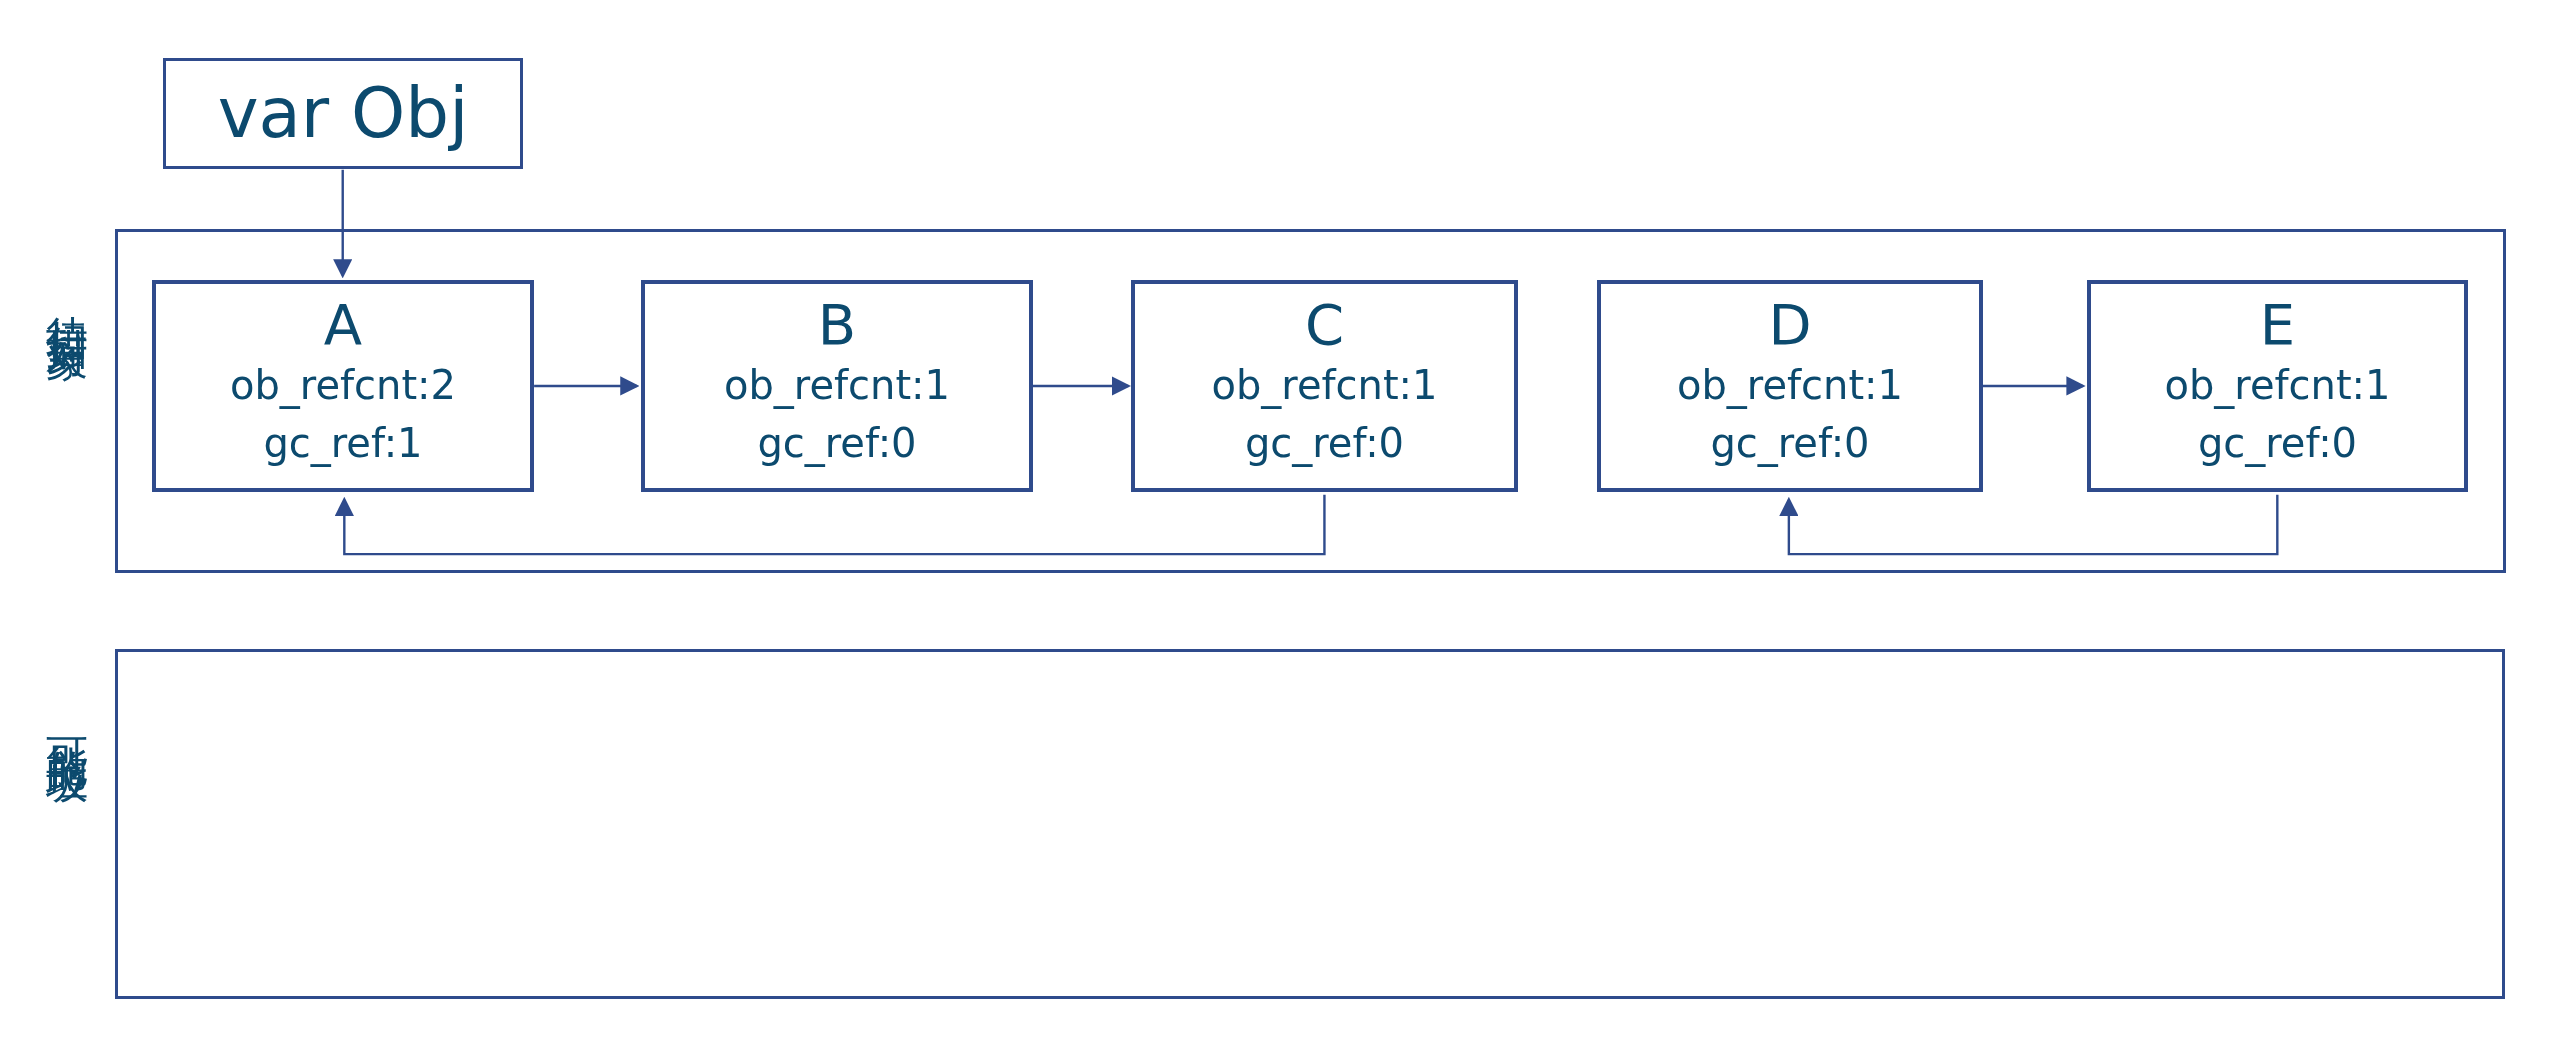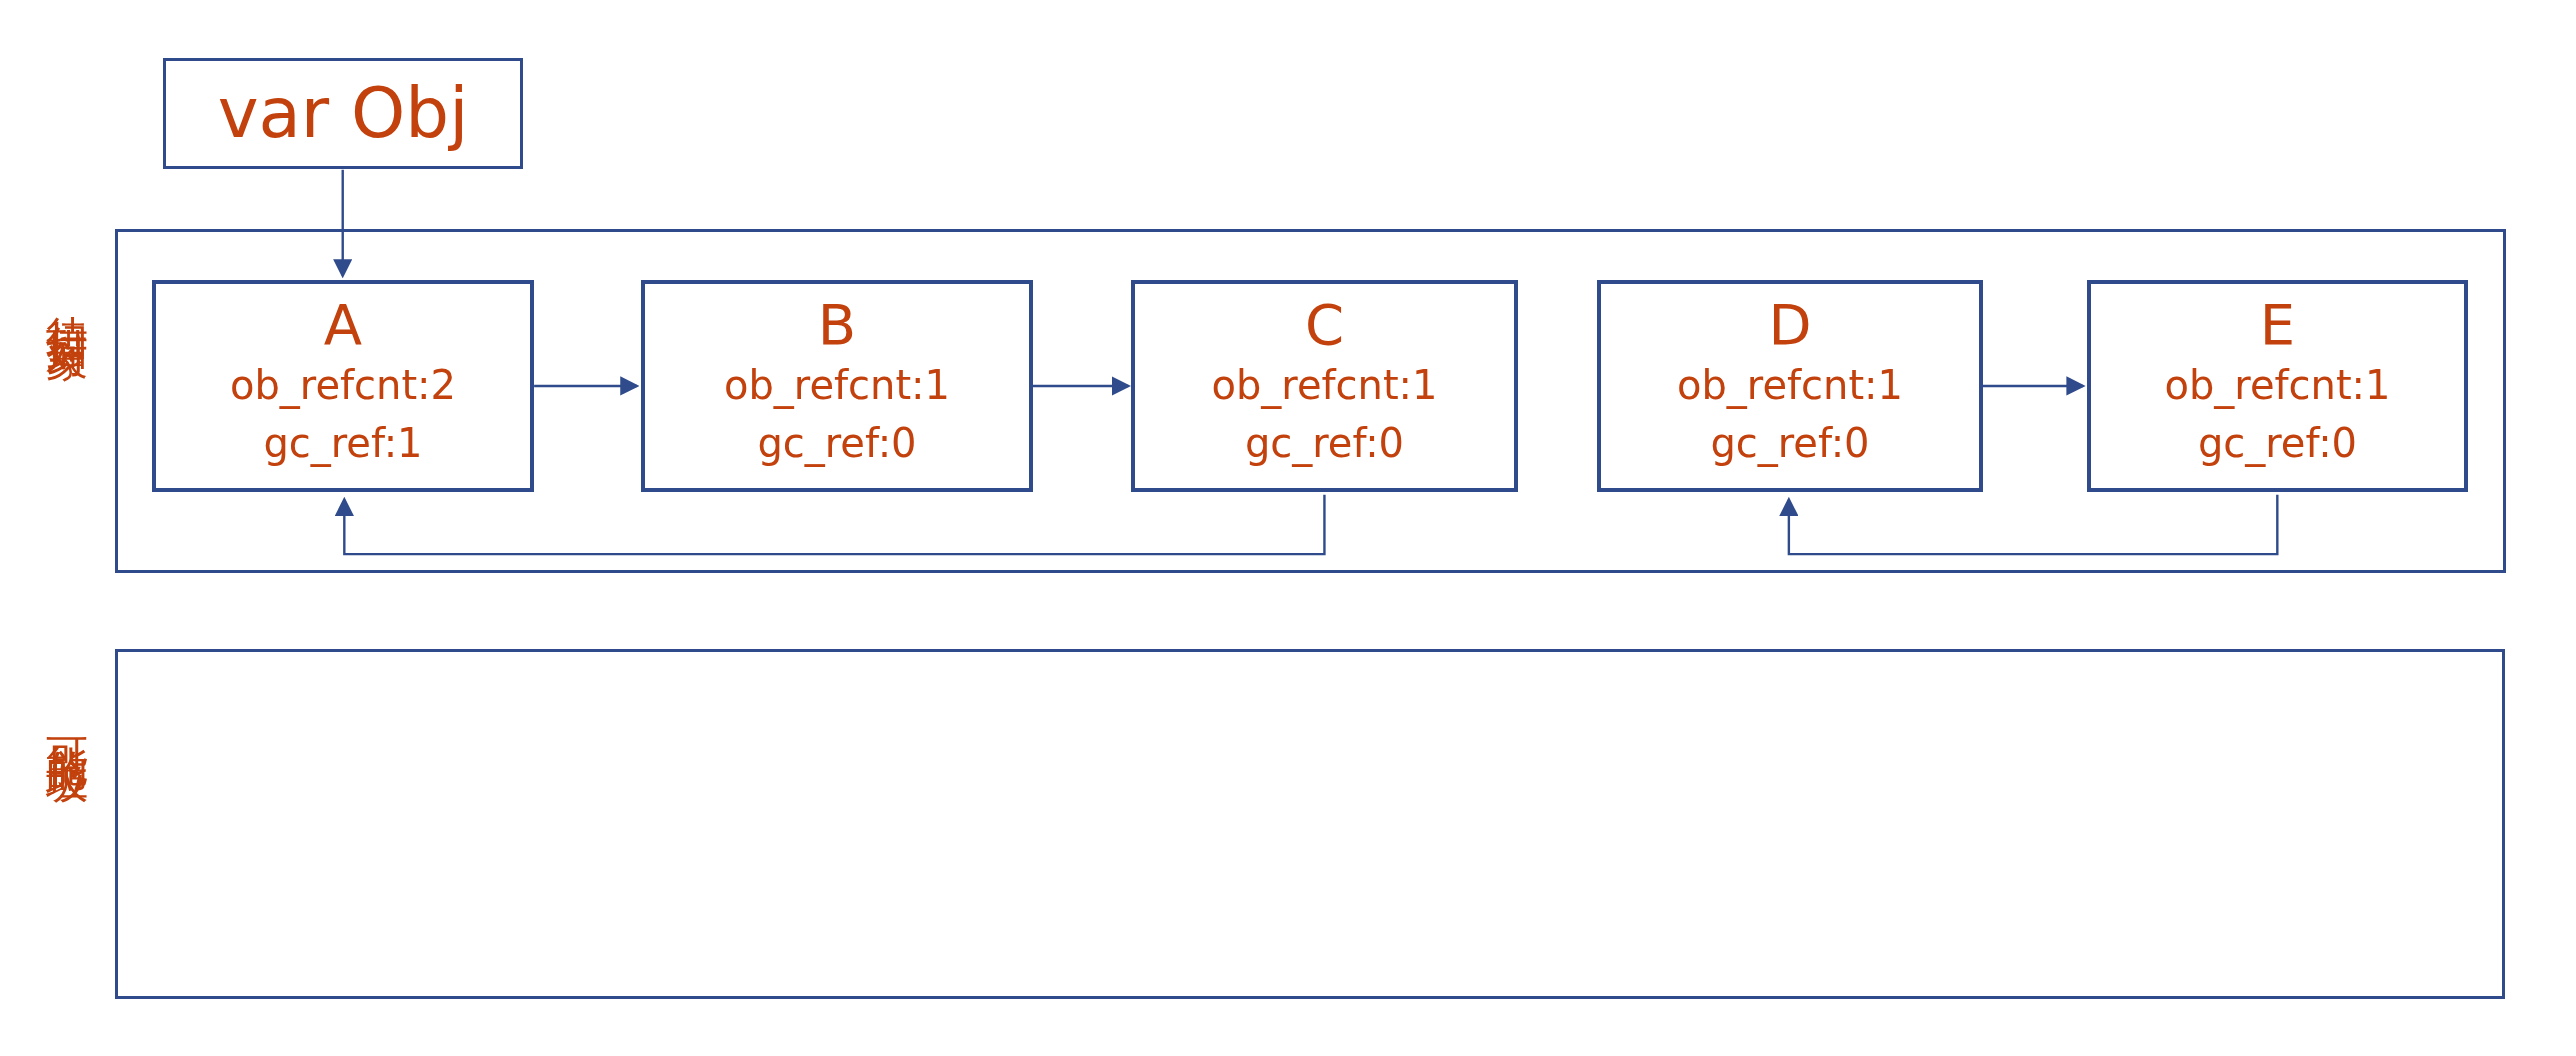--- a/index.html
+++ b/index.html
@@ -2,21 +2,21 @@
 <html style="font-size:13px"><head>
 <meta charset="utf-8">
 <style>
   html, body { margin: 0; padding: 0; background: #ffffff; }
   .canvas {
     position: relative;
     width: 2576px;
     height: 1057px;
     background: #ffffff;
     font-family: "DejaVu Sans", sans-serif;
-    color: #c2410c;
+    color: #0c4a6e;
     overflow: hidden;
   }
   .wires {
     position: absolute;
     left: 0; top: 0;
     width: 2576px; height: 1057px;
     pointer-events: none;
   }
   .box, .container, .node { box-sizing: border-box; position: absolute; background: #ffffff; }
   .varobj {

